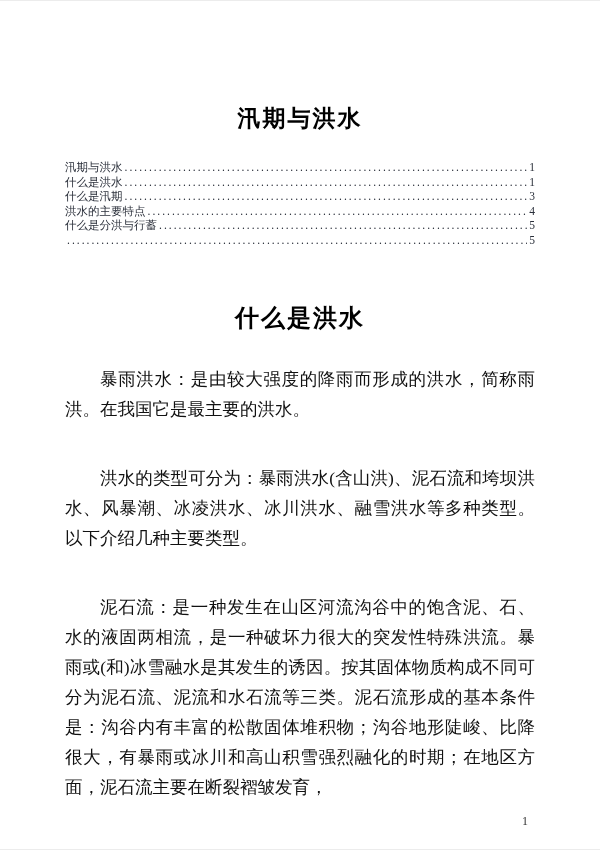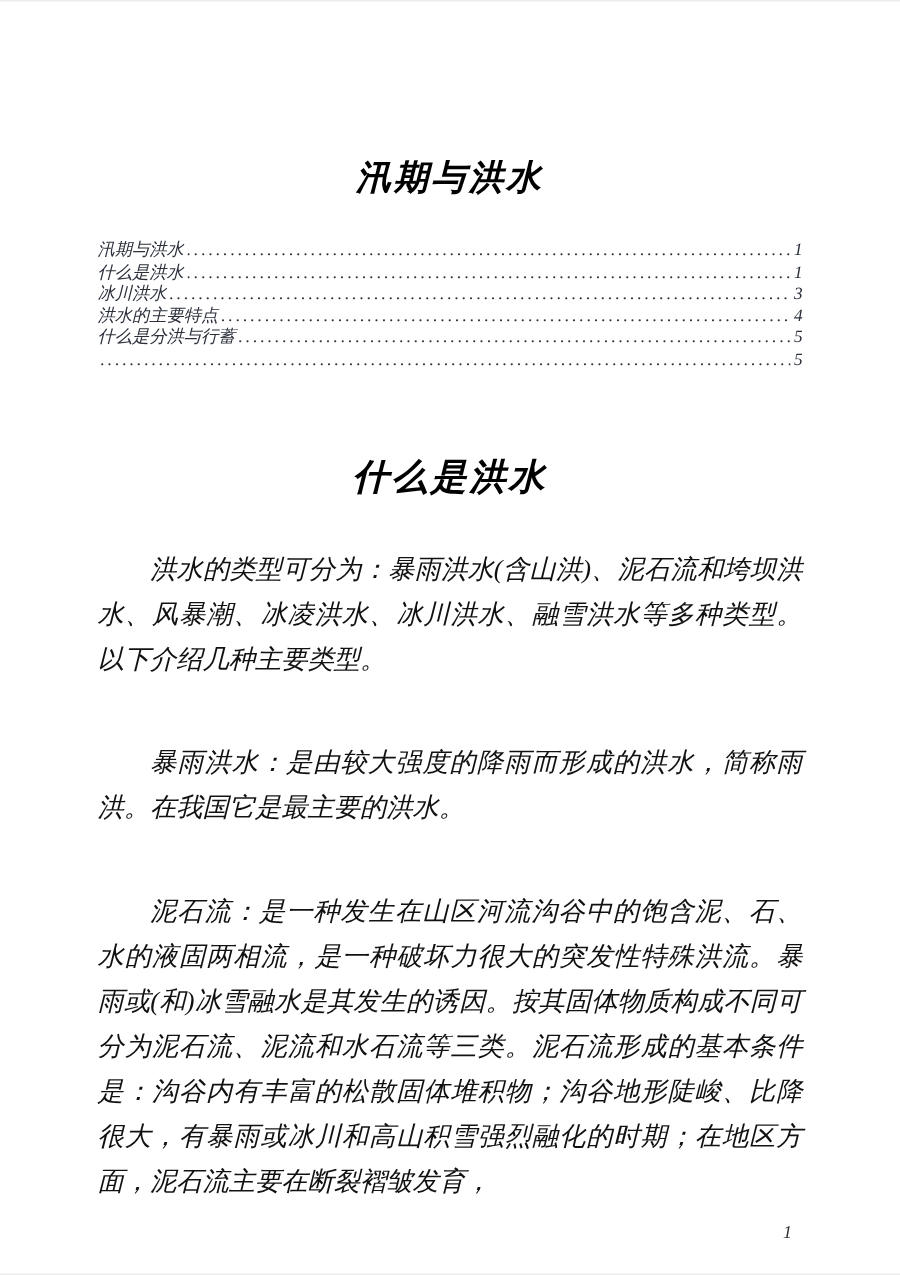--- a/index.html
+++ b/index.html
@@ -12,21 +12,20 @@
     color: #111111;
     position: relative;
     overflow: hidden;
     border-top: 1px solid #ececec;
     border-bottom: 1px solid #ececec;
   }
   .page {
     position: absolute;
     inset: 0;
     padding: 0 65px;
-    font-style: italic;
   }
   .doc-title {
     margin-top: 102px;
     text-align: center;
     font-size: 23px;
     font-weight: 700;
     letter-spacing: 2px;
     color: #000000;
   }
   .toc {
@@ -90,21 +89,21 @@
       <span class="toc-label">汛期与洪水</span>
       <span class="toc-dots"></span>
       <span class="toc-page">1</span>
     </div>
     <div class="toc-item">
       <span class="toc-label">什么是洪水</span>
       <span class="toc-dots"></span>
       <span class="toc-page">1</span>
     </div>
     <div class="toc-item">
-      <span class="toc-label">冰川洪水</span>
+      <span class="toc-label">什么是汛期</span>
       <span class="toc-dots"></span>
       <span class="toc-page">3</span>
     </div>
     <div class="toc-item">
       <span class="toc-label">洪水的主要特点</span>
       <span class="toc-dots"></span>
       <span class="toc-page">4</span>
     </div>
     <div class="toc-item">
       <span class="toc-label">什么是分洪与行蓄</span>
@@ -113,20 +112,20 @@
     </div>
     <div class="toc-item">
       <span class="toc-dots"></span>
       <span class="toc-page">5</span>
     </div>
   </div>
 
   <div class="section-heading">什么是洪水</div>
 
   <div class="body-text">
+    <p class="para">暴雨洪水：是由较大强度的降雨而形成的洪水，简称雨洪。在我国它是最主要的洪水。</p>
     <p class="para">洪水的类型可分为：暴雨洪水(含山洪)、泥石流和垮坝洪水、风暴潮、冰凌洪水、冰川洪水、融雪洪水等多种类型。以下介绍几种主要类型。</p>
-    <p class="para">暴雨洪水：是由较大强度的降雨而形成的洪水，简称雨洪。在我国它是最主要的洪水。</p>
     <p class="para">泥石流：是一种发生在山区河流沟谷中的饱含泥、石、水的液固两相流，是一种破坏力很大的突发性特殊洪流。暴雨或(和)冰雪融水是其发生的诱因。按其固体物质构成不同可分为泥石流、泥流和水石流等三类。泥石流形成的基本条件是：沟谷内有丰富的松散固体堆积物；沟谷地形陡峻、比降很大，有暴雨或冰川和高山积雪强烈融化的时期；在地区方面，泥石流主要在断裂褶皱发育，</p>
   </div>
 
   <div class="page-number">1</div>
 
 </div>
 
 </body></html>

